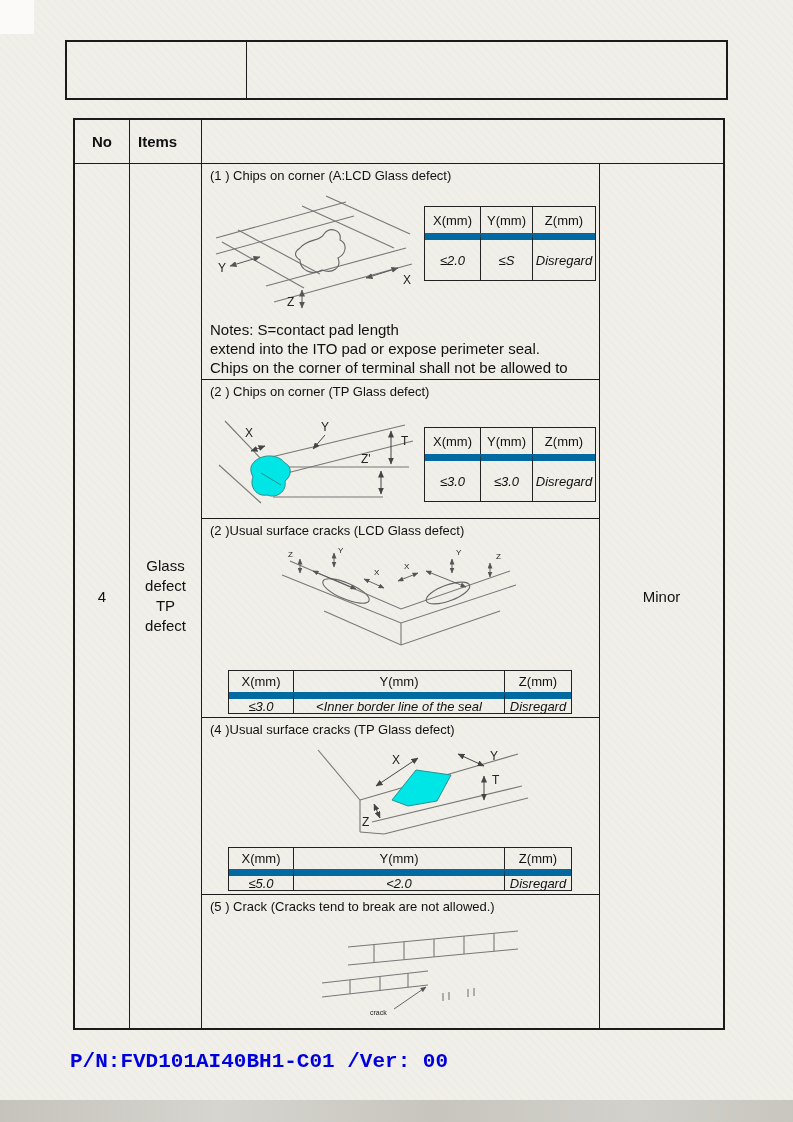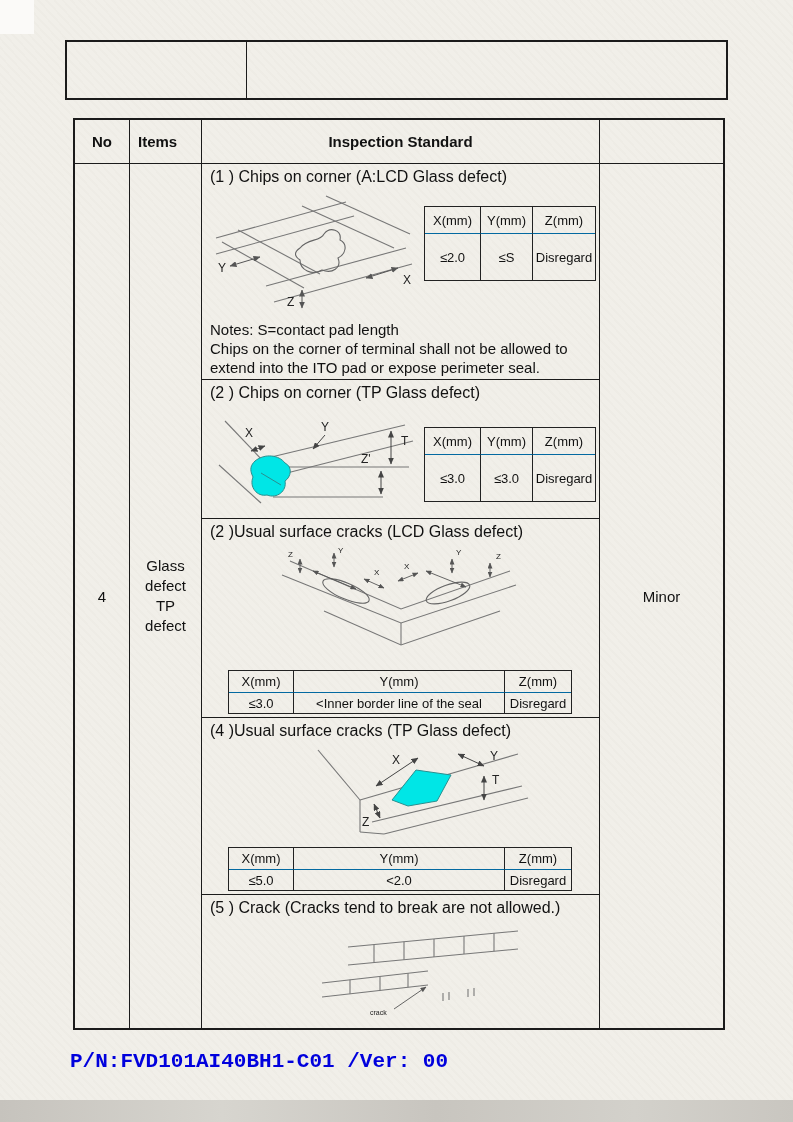--- a/index.html
+++ b/index.html
@@ -32,25 +32,25 @@
   .tbody { flex:1; display:flex; }
   .cell-no, .cell-items, .cell-class { display:flex; align-items:center; justify-content:center; font-size:15px; }
   .cell-no    { width:55px; border-right:1px solid #1b1b1b; }
   .cell-items { width:72px; border-right:1px solid #1b1b1b; text-align:center; line-height:20px; }
   .cell-std   { width:398px; border-right:1px solid #1b1b1b; display:flex; flex-direction:column; }
   .cell-class { flex:1; }
 
   .sec { position:relative; width:100%; }
   .sec.b { border-bottom:1px solid #1b1b1b; }
   .s1 { height:216px; } .s2 { height:139px; } .s3 { height:199px; } .s4 { height:177px; } .s5 { flex:1; }
-  .sec-heading { font-size:16px; padding:4px 0 0 8px; }
+  .sec-heading { font-size:13px; padding:4px 0 0 8px; }
 
   .spec { position:absolute; border:1px solid #222; font-size:13px; text-align:center; background:transparent; }
   .spec .row { display:flex; }
-  .spec .row + .row > div { border-top:1px solid #0369a1; }
+  .spec .row + .row > div { border-top:7px solid #0369a1;font-style:italic; }
   .spec .row > div { display:flex; align-items:center; justify-content:center; padding:1px 2px; }
   .spec .row > div + div { border-left:1px solid #222; }
   .spec-sm { left:222px; width:172px; }
   .spec-sm .hr { height:26px; }
   .spec-sm .vr { height:47px; }
   .spec-sm .c1 { width:55px; } .spec-sm .c2 { width:52px; } .spec-sm .c3 { flex:1; }
   .spec-t1 { top:42px; }
   .spec-t2 { top:47px; }
   .spec-wide { left:26px; width:344px; }
   .spec-wide .hr, .spec-wide .vr { height:21px; }
@@ -79,21 +79,20 @@
 
 <div class="title-box">
   <div class="cell-l"></div>
   <div class="cell-r"></div>
 </div>
 
 <div class="main-table">
   <div class="thead">
     <div class="col-no">No</div>
     <div class="col-items">Items</div>
-    <div class="col-std">Inspection Standard</div>
   </div>
 
   <div class="tbody">
     <div class="cell-no">4</div>
 
     <div class="cell-items">
       <div>
         <div>Glass</div>
         <div>defect</div>
         <div>TP</div>
@@ -143,22 +142,22 @@
           </div>
           <div class="row">
             <div class="c1 vr">≤2.0</div>
             <div class="c2 vr">≤S</div>
             <div class="c3 vr">Disregard</div>
           </div>
         </div>
 
         <div class="notes">
           <div>Notes: S=contact pad length</div>
+          <div>extend into the ITO pad or expose perimeter seal.</div>
           <div>Chips on the corner of terminal shall not be allowed to</div>
-          <div>extend into the ITO pad or expose perimeter seal.</div>
         </div>
       </div>
 
       <div class="sec s2 b">
         <div class="sec-heading">(2 ) Chips on corner  (TP Glass defect)</div>
 
         <div class="diag d2">
           <svg width="202" height="100" viewBox="0 0 202 100">
             <defs>
               <marker id="ah2" markerWidth="7" markerHeight="6" refX="6.5" refY="3" orient="auto-start-reverse" markerUnits="userSpaceOnUse">

